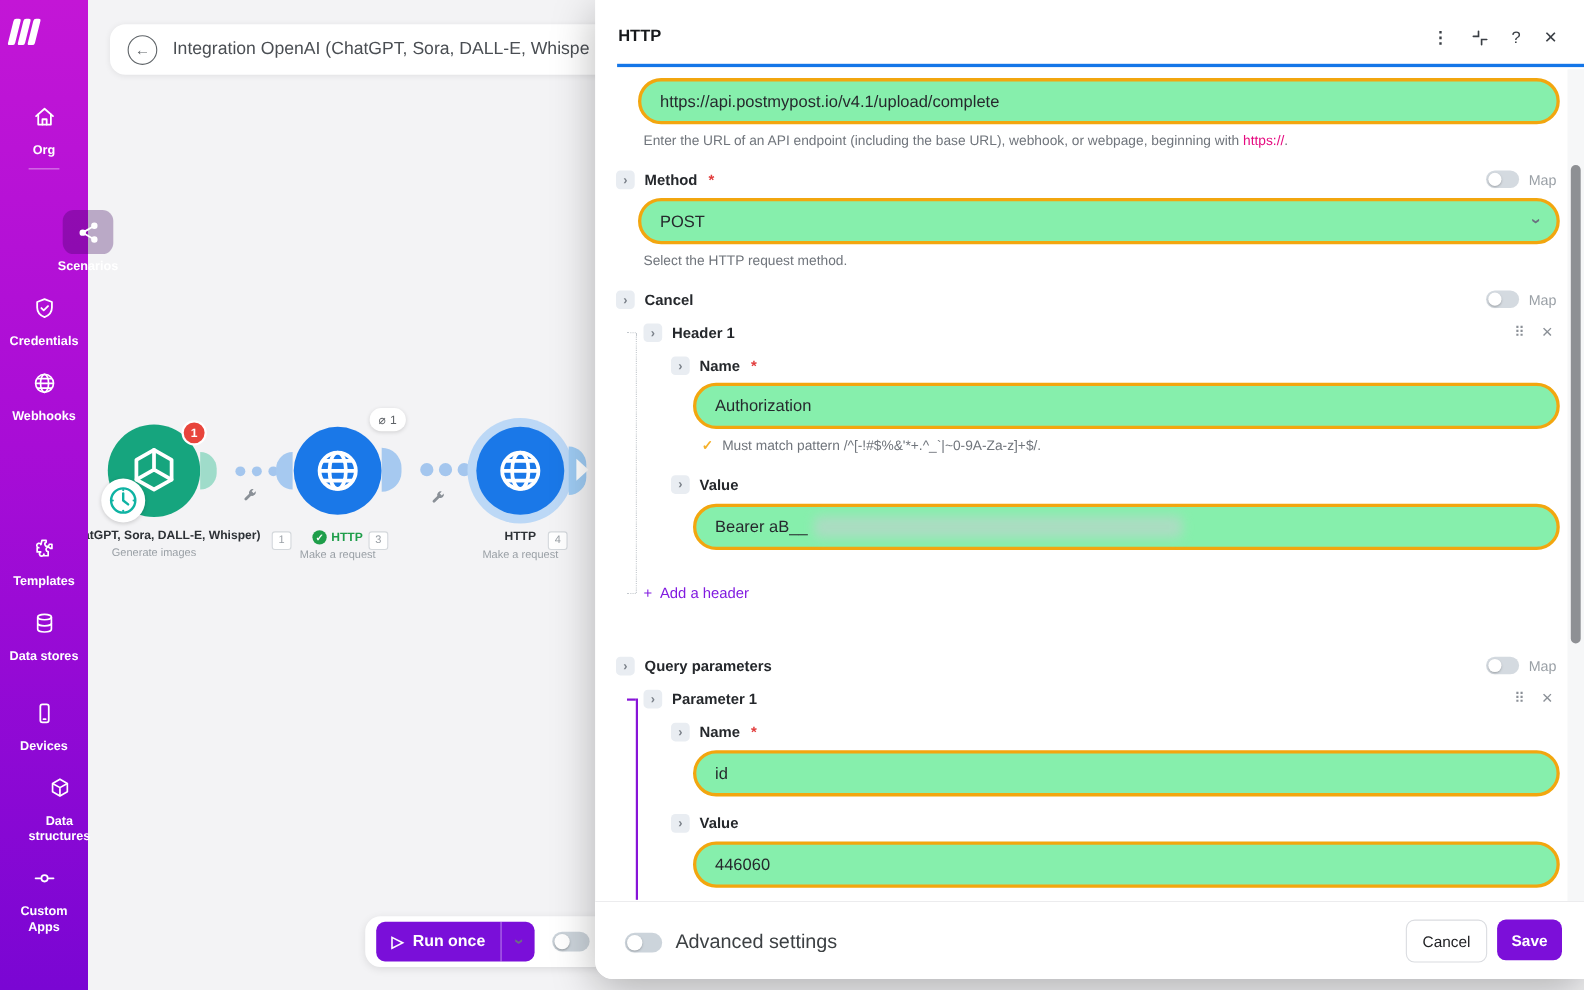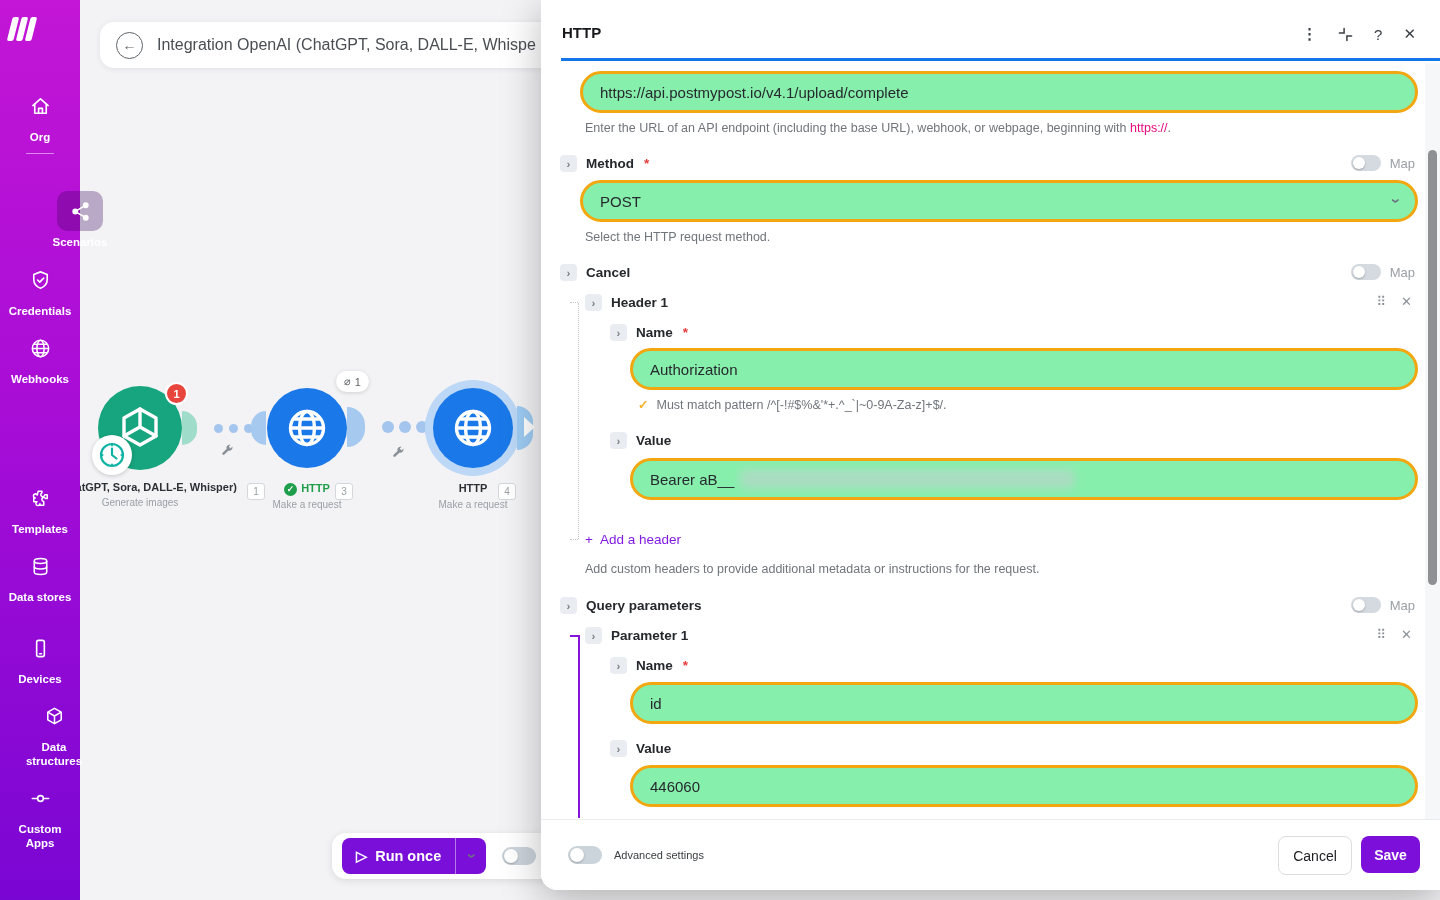--- a/index.html
+++ b/index.html
@@ -68,21 +68,21 @@
   .valid{position:absolute;font-size:12.5px;color:#70757c;display:flex;gap:8px;align-items:center;}
   .valid .ck{color:#f5b02a;font-weight:700;}
   .guide-dot{position:absolute;border-left:1px dotted #c3c8cd;}
   .guide-dot-h{position:absolute;border-top:1px dotted #c3c8cd;}
   .guide-pur{position:absolute;border-left:2px solid #8714d8;}
   .guide-pur-h{position:absolute;border-top:2px solid #8714d8;}
   .scrolltrack{position:absolute;right:0;top:63px;width:15px;height:757px;background:#f6f7f8;}
   .scrollthumb{position:absolute;right:3px;top:150px;width:9px;height:435px;background:#8e9094;border-radius:5px;cursor:grab;}
   .pfooter{position:absolute;left:0;right:0;bottom:0;height:70px;background:#fff;border-top:1px solid #ececee;
     border-radius:0 0 0 16px;}
-  .advrow{position:absolute;left:27px;top:26px;display:flex;align-items:center;gap:12px;font-size:11px;color:#3c4043;}
+  .advrow{position:absolute;left:27px;top:26px;display:flex;align-items:center;gap:12px;font-size:18px;color:#3c4043;}
   .btn-cancel{position:absolute;right:88px;top:16px;width:72px;height:37px;background:#fff;border:1px solid #dadce0;
     border-radius:8px;font-size:14px;color:#202124;display:flex;align-items:center;justify-content:center;cursor:pointer;}
   .btn-save{position:absolute;right:20px;top:16px;width:59px;height:37px;background:#7c0fd9;border-radius:8px;
     font-size:14px;font-weight:700;color:#fff;display:flex;align-items:center;justify-content:center;cursor:pointer;}
   .blurred-token{width:335px;height:20px;margin-left:6px;border-radius:5px;background:#c9ced4;opacity:.55;filter:blur(5px);}
   .link-pink{color:#e5097f;}
   .greenck{width:13px;height:13px;border-radius:50%;background:#1e9e4a;color:#fff;font-size:9px;display:inline-flex;
     align-items:center;justify-content:center;margin-right:4px;}
   svg{display:block;}
 </style>
@@ -398,21 +398,20 @@
   </div>
   <div class="fld" style="left:89px;right:22px;top:458px;">
     <span>Bearer aB__</span>
     <span class="blurred-token"></span>
   </div>
 
   <div class="addlink" style="left:44px;top:532px;">
     <span>+</span>
     <span>Add a header</span>
   </div>
-  <div class="help" style="left:44px;top:562px;">Add custom headers to provide additional metadata or instructions for the request.</div>
 
   <div class="lblrow" style="left:19px;top:597px;">
     <span class="chip">›</span>
     <span>Query parameters</span>
   </div>
   <div class="maps" style="right:25px;top:597px;">
     <span class="tgl"></span>
     <span>Map</span>
   </div>
 

